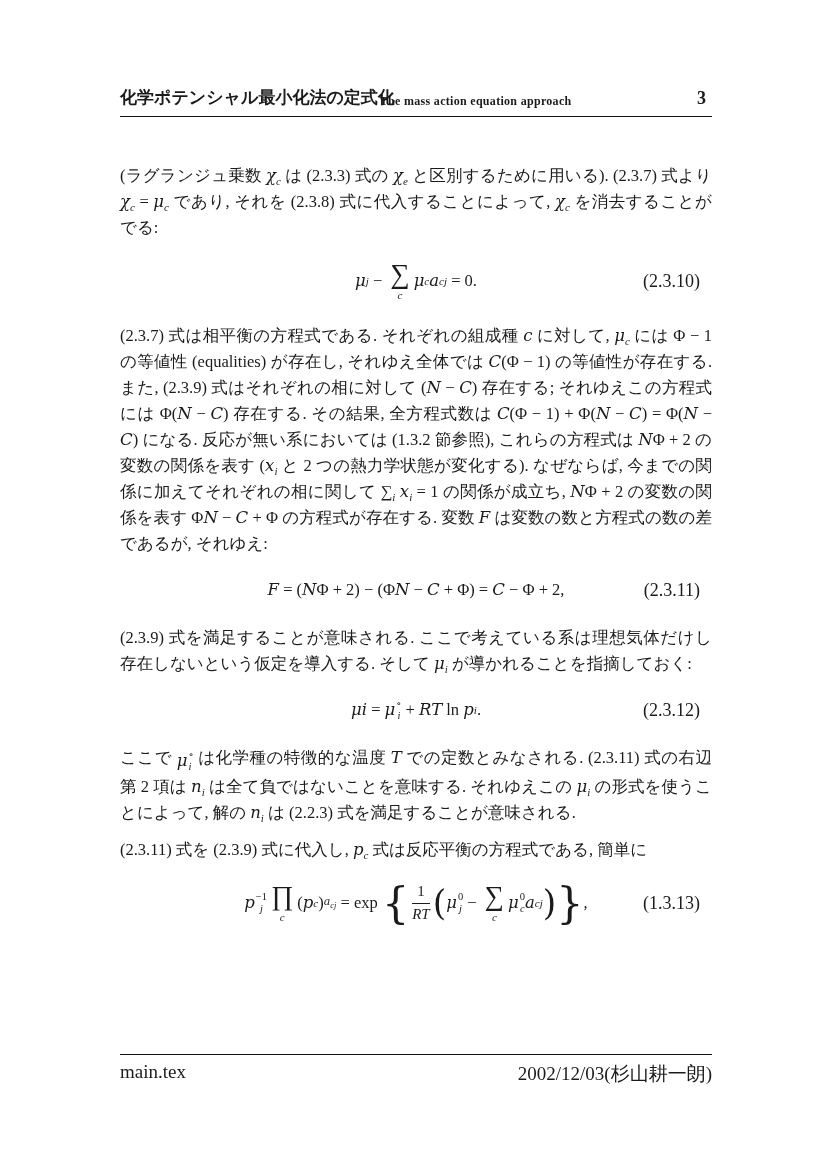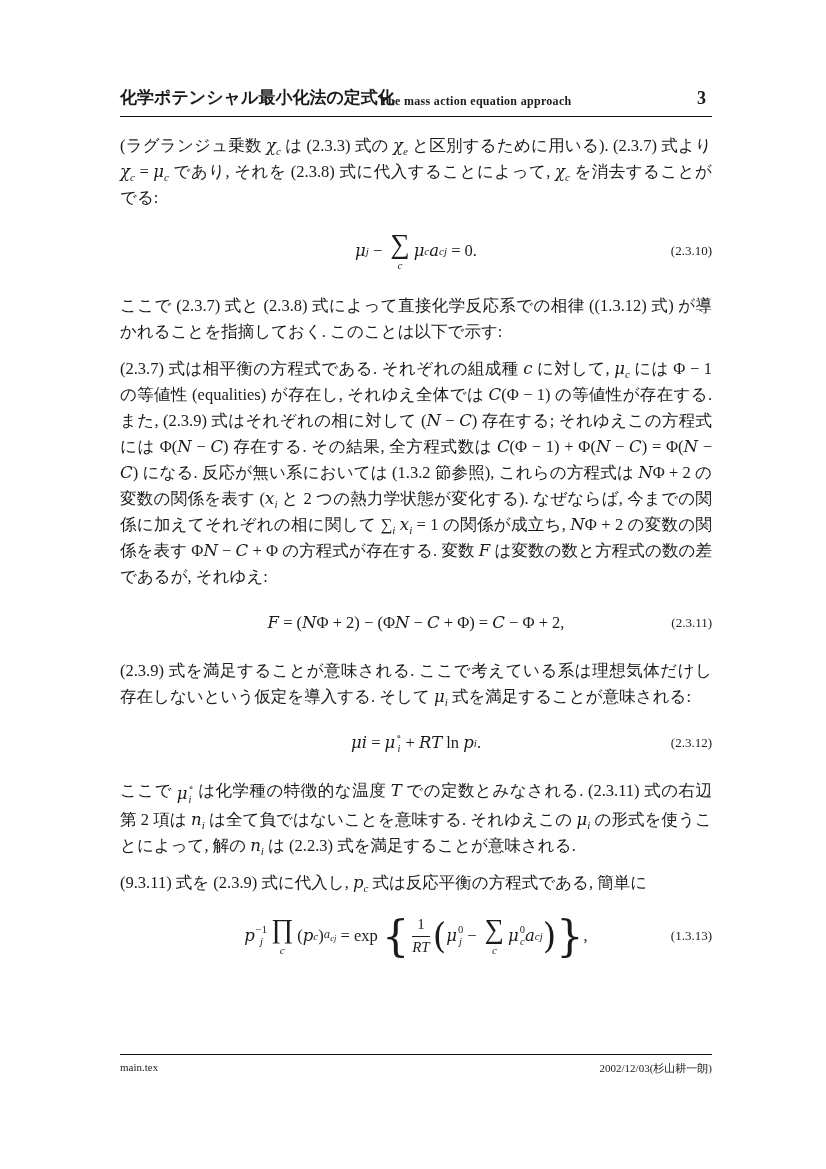--- a/index.html
+++ b/index.html
@@ -7,21 +7,21 @@
         font-family:"Liberation Serif","DejaVu Serif",serif;overflow:hidden;margin:0 auto;}
   .inner{position:absolute;left:120px;top:86px;width:592px;}
 
   
   .header{display:flex;align-items:flex-end;border-bottom:1.5px solid #111;padding-bottom:7px;}
   .h-jp{font-weight:bold;font-size:17px;font-family:"Liberation Sans","DejaVu Sans",sans-serif;white-space:nowrap;}
   .h-en{font-weight:bold;font-size:12px;margin-left:-15px;white-space:nowrap;letter-spacing:.3px;}
   .h-page{margin-left:auto;font-weight:bold;font-size:18px;padding-right:6px;}
 
   
-  .body{margin-top:16px;font-size:16.5px;line-height:26px;text-align:justify;}
+  .body{margin-top:46px;font-size:16.5px;line-height:26px;text-align:justify;}
   .para{margin:0 0 11px;}
   .mi{font-style:italic;font-family:"DejaVu Serif","Liberation Serif",serif;}
   sub.ms,sup.ms{font-size:11px;line-height:0;font-style:italic;}
   sup.ms sub{font-size:8.5px;line-height:0;font-style:italic;}
 
   
   .ssbase{display:inline-flex;align-items:center;vertical-align:-3px;white-space:pre;}
   .stack{display:inline-flex;flex-direction:column;font-size:10.5px;line-height:1.15;margin-left:1px;}
   .stack .up{font-style:normal;}
   .stack .dn{font-style:italic;}
@@ -38,25 +38,25 @@
   .frac .num{padding:0 5px 2px;border-bottom:1px solid #1b1b1b;font-style:normal;}
   .frac .den{padding-top:2px;font-style:italic;}
 
   
   .bigd{font-weight:normal;line-height:0;vertical-align:middle;font-family:"DejaVu Serif",serif;}
 
   
   .eqrow{position:relative;margin:20px 0 22px;text-align:center;}
   .eqbody{display:inline-flex;align-items:center;justify-content:center;font-size:16.5px;}
   .eqbody [data-name="text-run"]{white-space:pre;}
-  .eqnum{position:absolute;right:0;top:50%;transform:translateY(-50%);font-size:13px;text-align:center;}
+  .eqnum{position:absolute;right:12px;top:50%;transform:translateY(-50%);font-size:18px;text-align:center;}
 
   
   .footer{position:absolute;left:120px;width:592px;top:1054px;border-top:1.5px solid #111;
-          padding-top:6px;display:flex;justify-content:space-between;font-size:11px;}
+          padding-top:6px;display:flex;justify-content:space-between;font-size:19px;}
 </style>
 </head>
 <body>
 
 <div class="page" data-name="document-page">
   <div class="inner" data-name="text-column">
 
     <header class="header" data-name="page-header">
       <span class="h-jp" data-name="header-title-japanese">化学ポテンシャル最小化法の定式化</span>
       <span class="h-en" data-name="header-title-english">The mass action equation approach</span>
@@ -72,48 +72,47 @@
             <span class="bigop" data-name="math-op">
               <span class="glyph">∑</span>
               <span class="under">c</span>
             </span>
             <span class="mi" data-name="math-i">μ</span>
             <sub class="ms" data-name="math-sub">c</sub>
             <span class="mi" data-name="math-i">a</span>
             <sub class="ms" data-name="math-sub">cj</sub>
             <span data-name="text-run"> = 0.</span>
           </span><span class="eqnum" data-name="equation-number">(2.3.10)</span></div>
-        <p class="para" data-name="paragraph"><span data-name="text-run">ここで (2.3.7) 式と (2.3.8) 式によって直接化学反応系での相律 ((1.3.12) 式) が導かれることを指摘しておく. このことは以下で示す:</span></p>
         <p class="para" data-name="paragraph"><span data-name="text-run">(2.3.7) 式は相平衡の方程式である. それぞれの組成種 </span><span class="mi" data-name="math-i">c</span><span data-name="text-run"> に対して, </span><span class="mi" data-name="math-i">μ</span><sub class="ms" data-name="math-sub">c</sub><span data-name="text-run"> には Φ − 1 の等値性 (equalities) が存在し, それゆえ全体では </span><span class="mi" data-name="math-i">C</span><span data-name="text-run">(Φ − 1) の等値性が存在する. また, (2.3.9) 式はそれぞれの相に対して (</span><span class="mi" data-name="math-i">N</span><span data-name="text-run"> − </span><span class="mi" data-name="math-i">C</span><span data-name="text-run">) 存在する; それゆえこの方程式には Φ(</span><span class="mi" data-name="math-i">N</span><span data-name="text-run"> − </span><span class="mi" data-name="math-i">C</span><span data-name="text-run">) 存在する. その結果, 全方程式数は </span><span class="mi" data-name="math-i">C</span><span data-name="text-run">(Φ − 1) + Φ(</span><span class="mi" data-name="math-i">N</span><span data-name="text-run"> − </span><span class="mi" data-name="math-i">C</span><span data-name="text-run">) = Φ(</span><span class="mi" data-name="math-i">N</span><span data-name="text-run"> − </span><span class="mi" data-name="math-i">C</span><span data-name="text-run">) になる. 反応が無い系においては (1.3.2 節参照), これらの方程式は </span><span class="mi" data-name="math-i">N</span><span data-name="text-run">Φ + 2 の変数の関係を表す (</span><span class="mi" data-name="math-i">x</span><sub class="ms" data-name="math-sub">i</sub><span data-name="text-run"> と 2 つの熱力学状態が変化する). なぜならば, 今までの関係に加えてそれぞれの相に関して </span><span data-name="text-run">∑</span><sub class="ms" data-name="math-sub">i</sub><span data-name="text-run"> </span><span class="mi" data-name="math-i">x</span><sub class="ms" data-name="math-sub">i</sub><span data-name="text-run"> = 1 の関係が成立ち, </span><span class="mi" data-name="math-i">N</span><span data-name="text-run">Φ + 2 の変数の関係を表す Φ</span><span class="mi" data-name="math-i">N</span><span data-name="text-run"> − </span><span class="mi" data-name="math-i">C</span><span data-name="text-run"> + Φ の方程式が存在する. 変数 </span><span class="mi" data-name="math-i">F</span><span data-name="text-run"> は変数の数と方程式の数の差であるが, それゆえ:</span></p>
         <div class="eqrow" data-name="equation"><span class="eqbody" data-name="equation-body">
             <span class="mi" data-name="math-i">F</span>
             <span data-name="text-run"> = (</span>
             <span class="mi" data-name="math-i">N</span>
             <span data-name="text-run">Φ + 2) − (Φ</span>
             <span class="mi" data-name="math-i">N</span>
             <span data-name="text-run"> − </span>
             <span class="mi" data-name="math-i">C</span>
             <span data-name="text-run"> + Φ) = </span>
             <span class="mi" data-name="math-i">C</span>
             <span data-name="text-run"> − Φ + 2,</span>
           </span><span class="eqnum" data-name="equation-number">(2.3.11)</span></div>
-        <p class="para" data-name="paragraph"><span data-name="text-run">(2.3.9) 式を満足することが意味される. ここで考えている系は理想気体だけし存在しないという仮定を導入する. そして </span><span class="mi" data-name="math-i">μ</span><sub class="ms" data-name="math-sub">i</sub><span data-name="text-run"> 式を満足することが意味される:</span></p>
+        <p class="para" data-name="paragraph"><span data-name="text-run">(2.3.9) 式を満足することが意味される. ここで考えている系は理想気体だけし存在しないという仮定を導入する. そして </span><span class="mi" data-name="math-i">μ</span><sub class="ms" data-name="math-sub">i</sub><span data-name="text-run"> が導かれることを指摘しておく:</span></p>
         <div class="eqrow" data-name="equation"><span class="eqbody" data-name="equation-body">
             <span class="mi" data-name="math-i">μi</span>
             <span data-name="text-run"> = </span>
             <span class="ssbase" data-name="math-ss"><span class="mi">μ</span><span class="stack"><span class="up">∘</span><span class="dn">i</span></span></span>
             <span data-name="text-run"> + </span>
             <span class="mi" data-name="math-i">RT</span>
             <span data-name="text-run"> ln </span>
             <span class="mi" data-name="math-i">p</span>
             <sub class="ms" data-name="math-sub">i</sub>
             <span data-name="text-run">.</span>
           </span><span class="eqnum" data-name="equation-number">(2.3.12)</span></div>
         <p class="para" data-name="paragraph"><span data-name="text-run">ここで </span><span class="ssbase" data-name="math-ss"><span class="mi">μ</span><span class="stack"><span class="up">∘</span><span class="dn">i</span></span></span><span data-name="text-run"> は化学種の特徴的な温度 </span><span class="mi" data-name="math-i">T</span><span data-name="text-run"> での定数とみなされる. (2.3.11) 式の右辺第 2 項は </span><span class="mi" data-name="math-i">n</span><sub class="ms" data-name="math-sub">i</sub><span data-name="text-run"> は全て負ではないことを意味する. それゆえこの </span><span class="mi" data-name="math-i">μ</span><sub class="ms" data-name="math-sub">i</sub><span data-name="text-run"> の形式を使うことによって, 解の </span><span class="mi" data-name="math-i">n</span><sub class="ms" data-name="math-sub">i</sub><span data-name="text-run"> は (2.2.3) 式を満足することが意味される.</span></p>
-        <p class="para" data-name="paragraph"><span data-name="text-run">(9.3.11) 式を (2.3.9) 式に代入し, </span><span class="mi" data-name="math-i">p</span><sub class="ms" data-name="math-sub">c</sub><span data-name="text-run"> 式は反応平衡の方程式である, 簡単に</span></p>
+        <p class="para" data-name="paragraph"><span data-name="text-run">(2.3.11) 式を (2.3.9) 式に代入し, </span><span class="mi" data-name="math-i">p</span><sub class="ms" data-name="math-sub">c</sub><span data-name="text-run"> 式は反応平衡の方程式である, 簡単に</span></p>
         <div class="eqrow" data-name="equation"><span class="eqbody" data-name="equation-body">
             <span class="ssbase" data-name="math-ss"><span class="mi">p</span><span class="stack"><span class="up">−1</span><span class="dn">j</span></span></span>
             <span class="bigop" data-name="math-op">
               <span class="glyph">∏</span>
               <span class="under">c</span>
             </span>
             <span data-name="text-run">(</span>
             <span class="mi" data-name="math-i">p</span>
             <sub class="ms" data-name="math-sub">c</sub>
             <span data-name="text-run">)</span>

